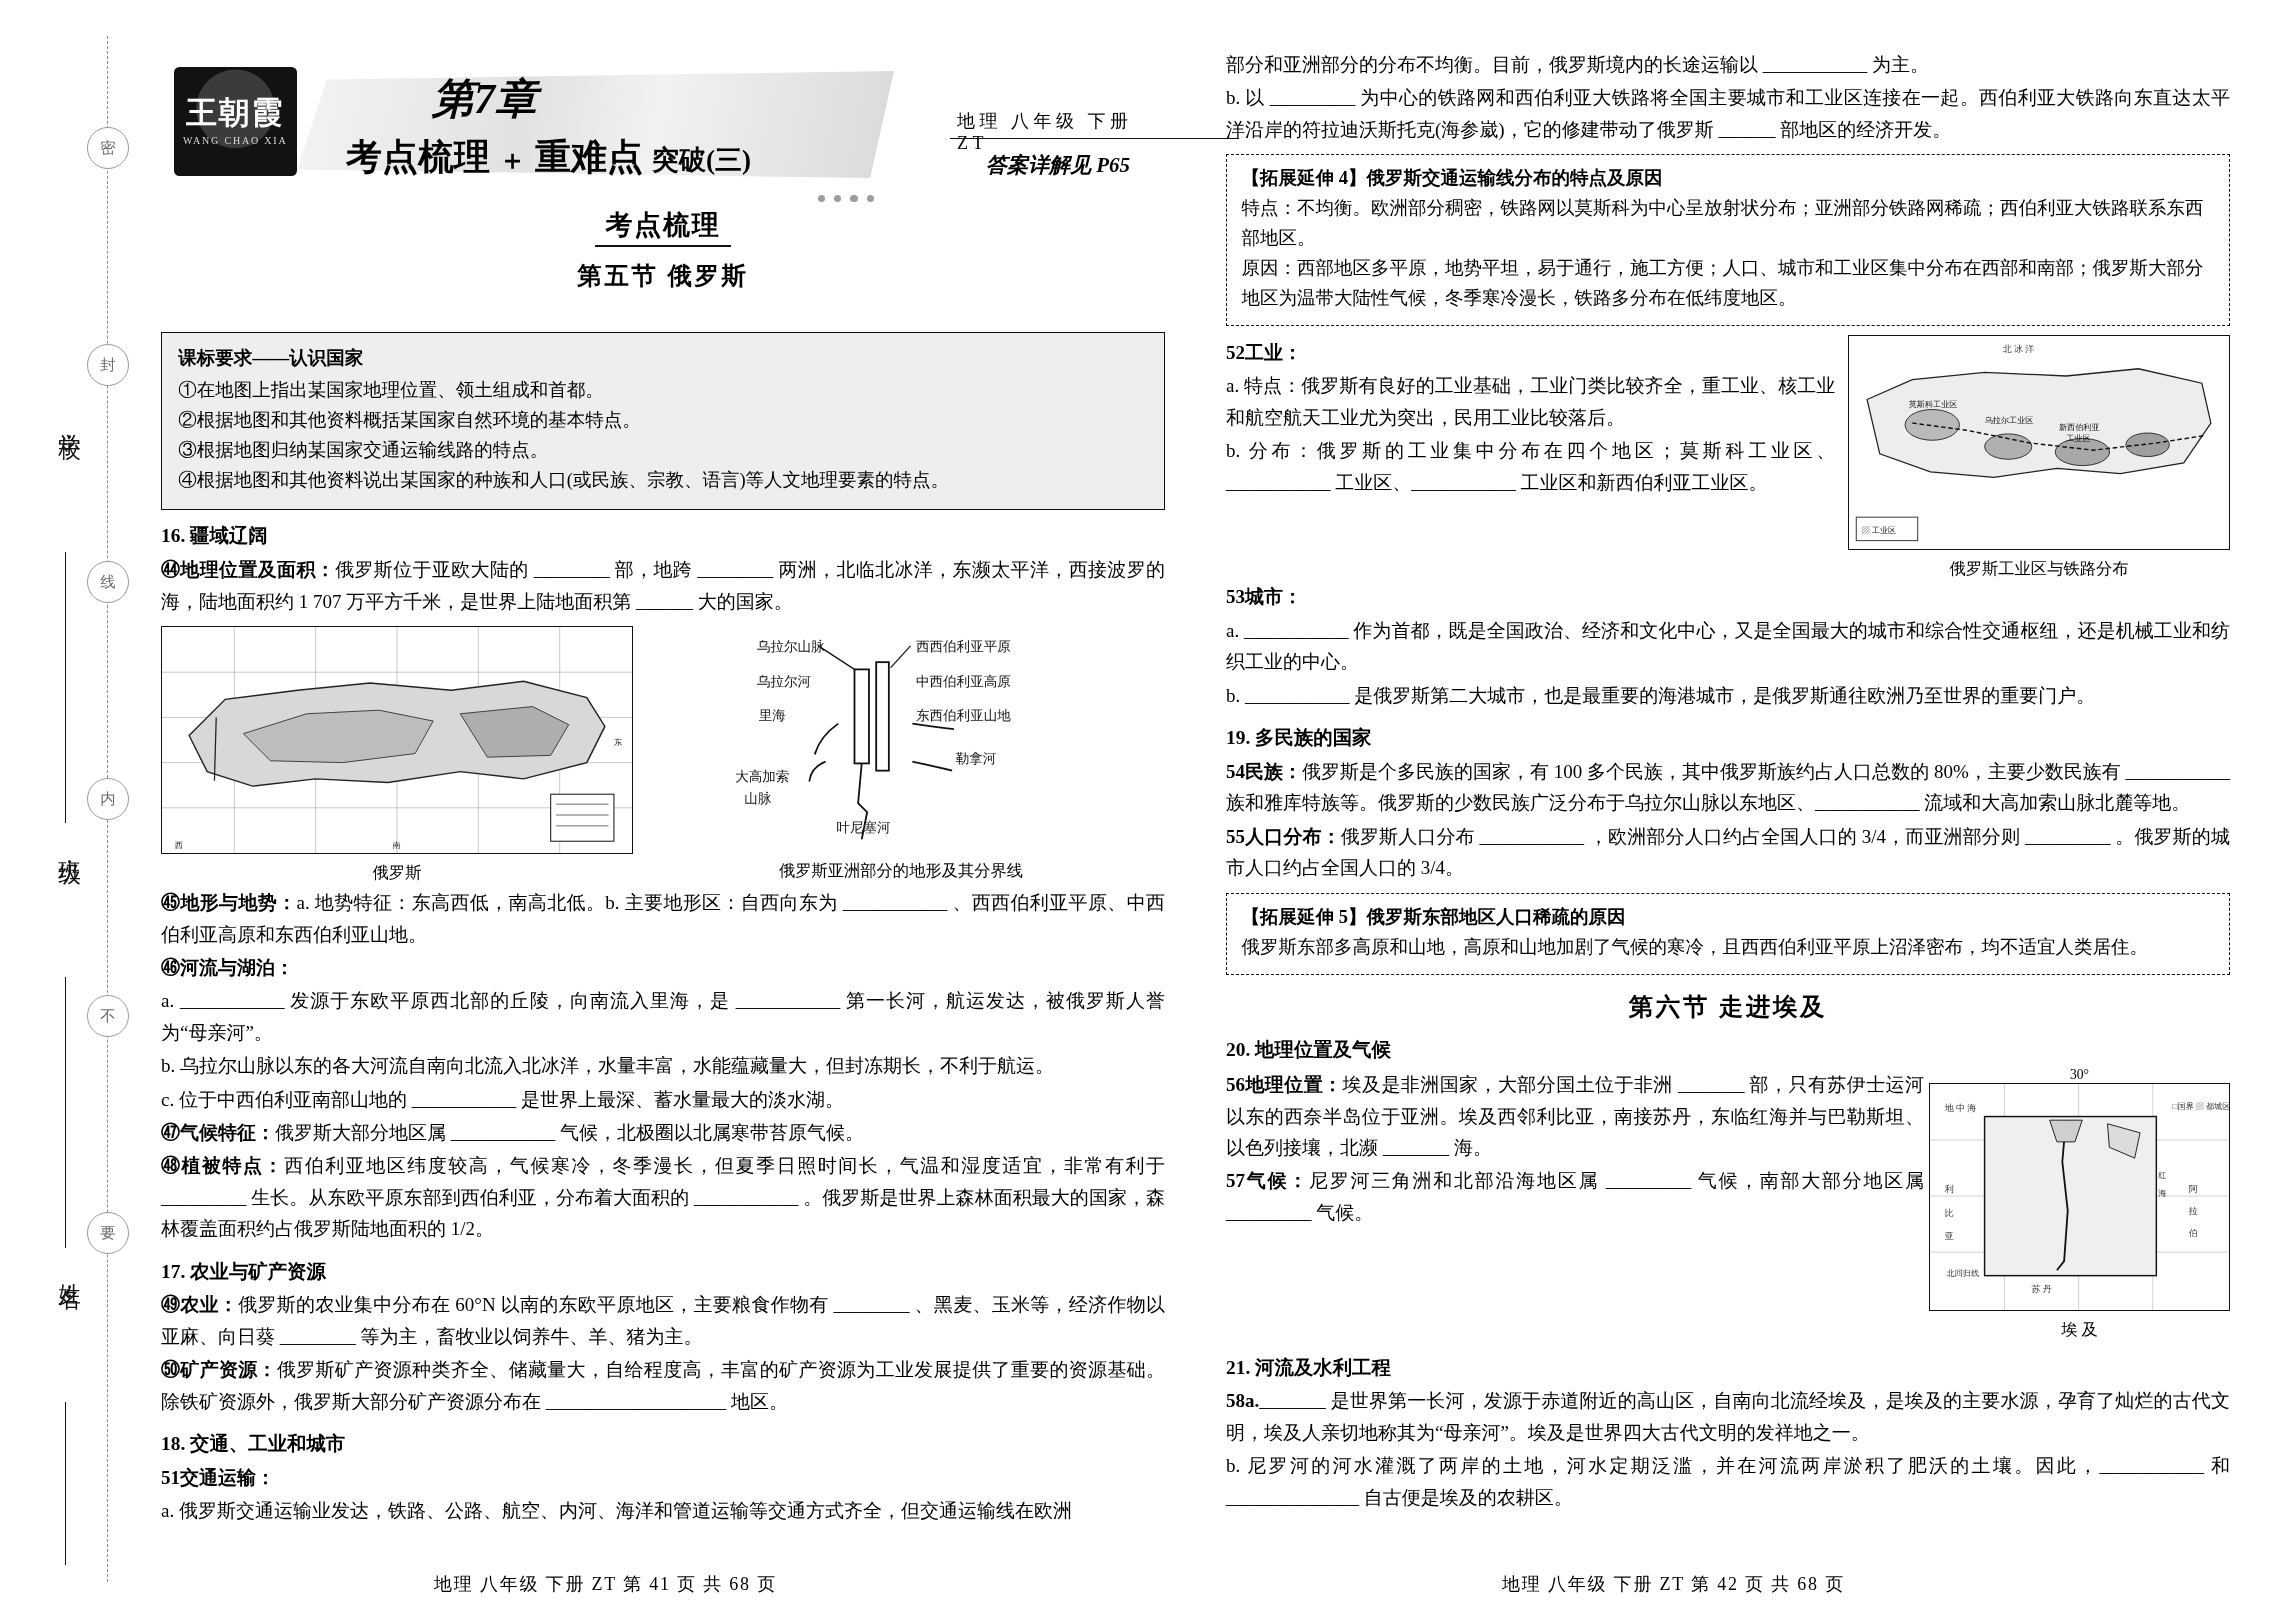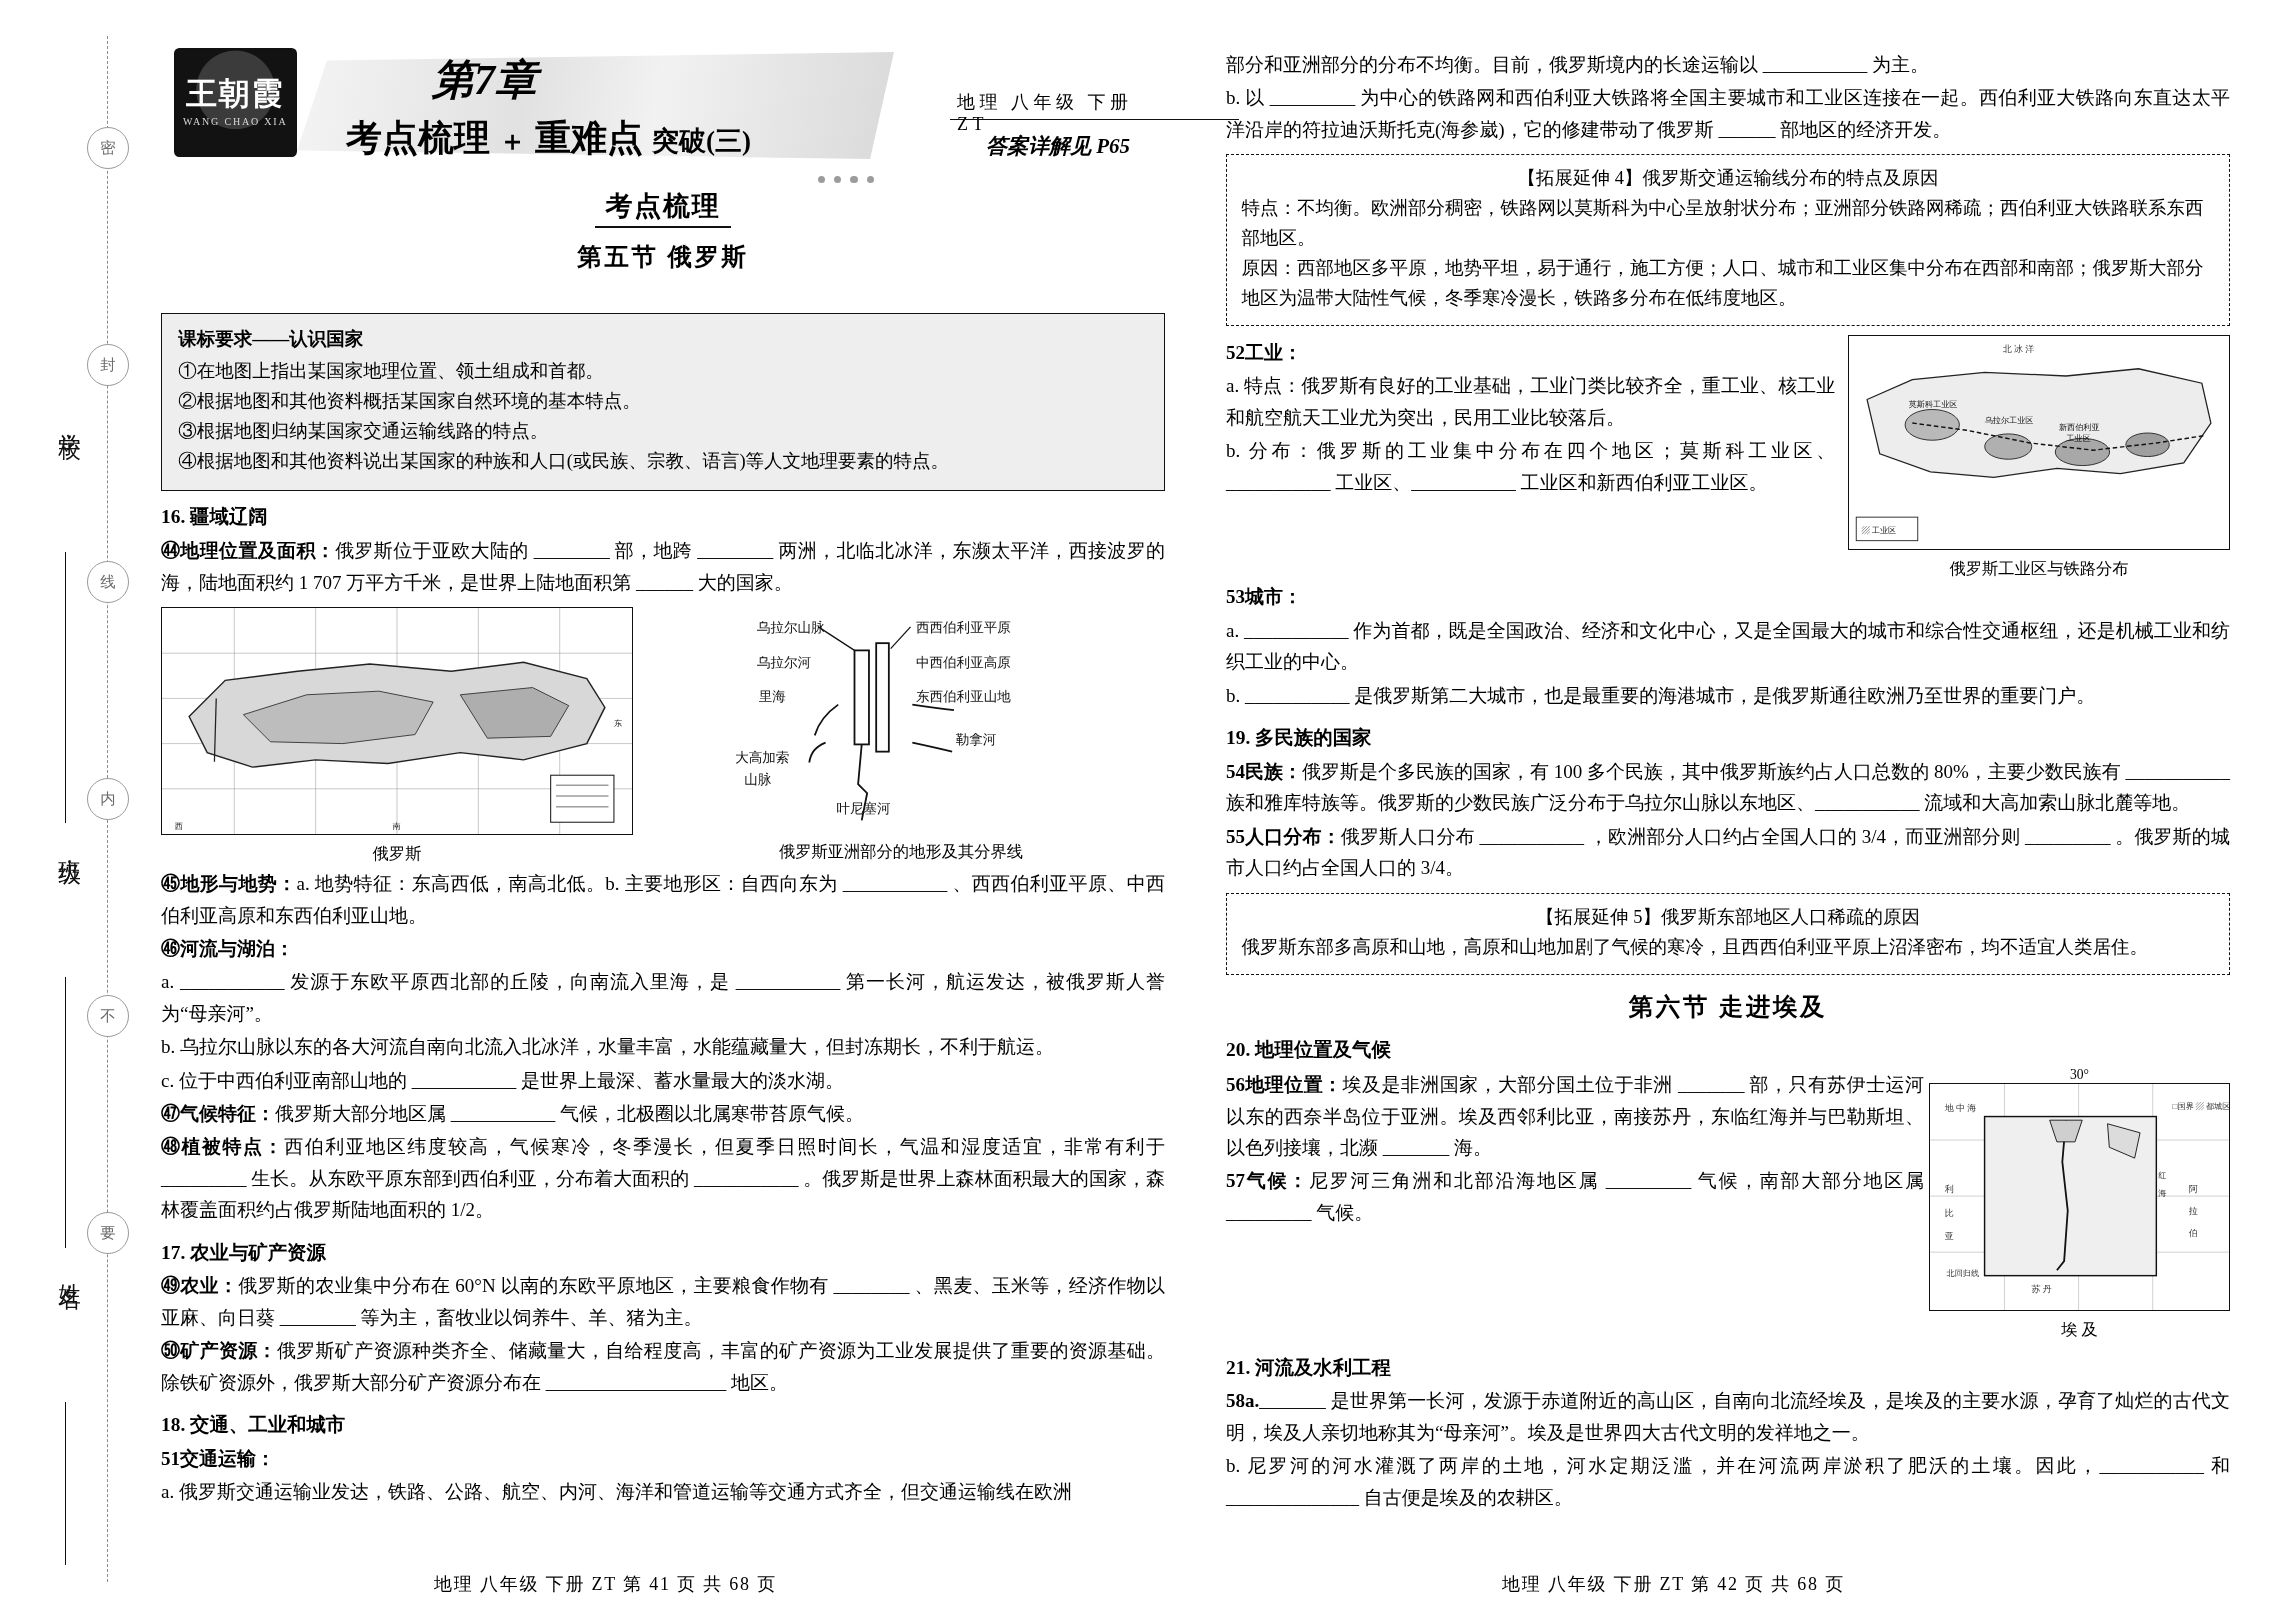--- a/index.html
+++ b/index.html
@@ -8,21 +8,21 @@
 
   
   .margin-col{position:absolute;left:0;top:0;width:136px;height:1618px;}
   .dash-v{position:absolute;left:107px;top:36px;width:0;height:1546px;border-left:1.8px dashed #8a8a8a;}
   .mk{position:absolute;left:87px;width:40px;height:40px;border:1.8px solid #9a9a9a;border-radius:50%;background:#fff;
       display:flex;align-items:center;justify-content:center;font-size:15.4px;color:#6b6b6b;}
   .vlabel{position:absolute;left:54px;writing-mode:vertical-rl;text-orientation:upright;font-size:22.6px;letter-spacing:3.6px;color:#111;}
   .vline{position:absolute;left:65px;width:0;border-left:1.8px solid #111;}
 
   
-  .colL{position:absolute;left:161px;top:43px;width:1004px;}
+  .colL{position:absolute;left:161px;top:62px;width:1004px;}
   .colR{position:absolute;left:1226px;top:47px;width:1004px;}
 
   
   .header{position:relative;height:136px;}
   .logo{position:absolute;left:12.7px;top:5.4px;width:119px;height:105px;border:2.7px solid #111;border-radius:5.4px;
         background:radial-gradient(circle at 50% 38%,#3b3b3b 0 44%,#121212 45% 100%);
         display:flex;flex-direction:column;align-items:center;justify-content:center;color:#fff;}
   .logo .lg1{font-size:31px;font-weight:bold;letter-spacing:1.8px;line-height:1;}
   .logo .lg2{font-size:10px;letter-spacing:1.8px;margin-top:7.2px;color:#d9d9d9;}
   .ribbon{position:absolute;left:136px;top:9px;width:597px;height:107px;
@@ -41,21 +41,21 @@
   .sec-rule{width:136px;height:2.7px;background:#111;margin:1.8px auto 12.7px;}
   .sub-title{text-align:center;font-size:24.4px;font-weight:bold;margin:5px 0 11px;letter-spacing:2.7px;}
 
   .req{border:1.8px solid #111;background:#eeeeee;padding:11px 16.3px 12.7px;font-size:18.5px;line-height:1.62;margin-top:40px;}
   .req .rq-h{font-weight:bold;margin-bottom:1.8px;}
 
   h4.h{font-size:19.4px;font-weight:bold;margin:11.8px 0 3.6px;line-height:1.5;}
   p.t{font-size:19px;line-height:1.66;margin:1.8px 0;text-align:justify;}
 
   .dashbox{border:1.8px dashed #111;padding:9px 14.5px 11px;margin:9px 0 9px;font-size:18.5px;line-height:1.62;}
-  .dashbox .hd{font-weight:normal;text-align:center;}
+  .dashbox .hd{font-weight:bold;}
 
   .figwrap{margin:9px 0 3.6px;display:flex;gap:14.5px;}
   .cap{text-align:center;font-size:16.3px;margin-top:3.6px;}
 
   .footer{position:absolute;bottom:22px;font-size:18px;letter-spacing:1.8px;}
   .footL{left:434px;}
   .footR{left:1502px;}
 
   
   .mapbox{border:1.8px solid #111;background:#fff;}

